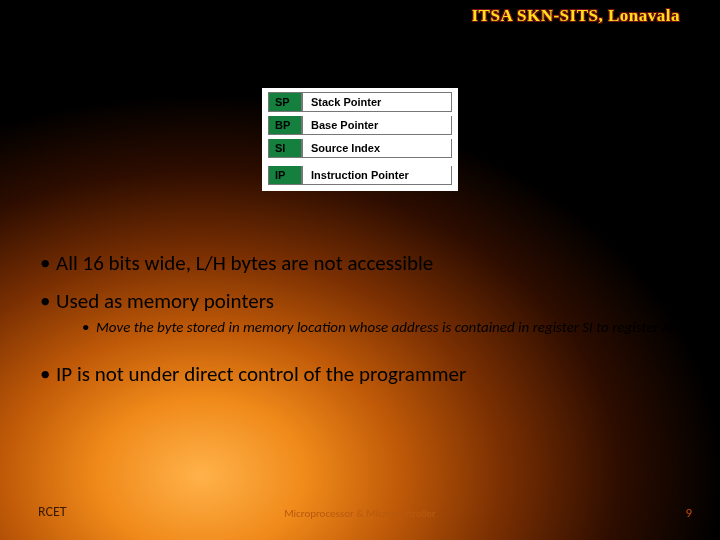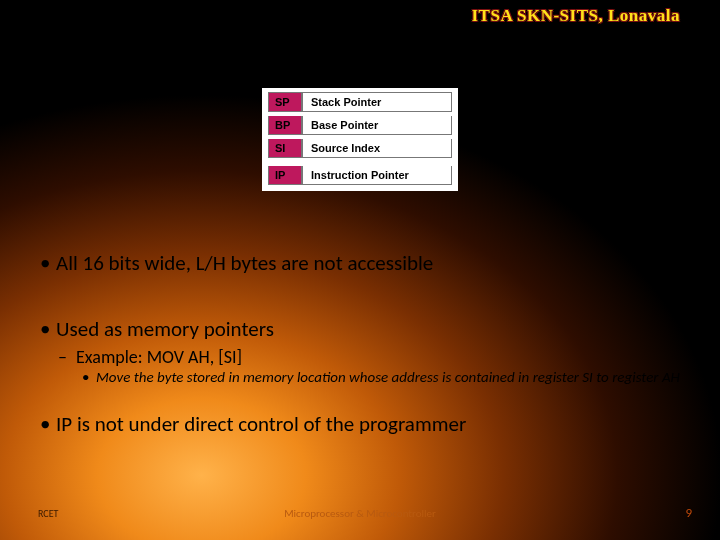--- a/index.html
+++ b/index.html
@@ -42,21 +42,21 @@
   }
   .reg-table table { border-collapse: separate; border-spacing: 0; }
   .reg-table td {
     border: 1px solid #777;
     font-weight: bold;
     font-family: Arial, sans-serif;
   }
   .reg-table td.abbr {
     width: 34px;
     padding: 3px 6px;
-    background: #be185d;
+    background: #15803d;
     font-size: 11px;
     text-align: left;
   }
   .reg-table td.name {
     width: 150px;
     padding: 3px 8px;
     background: #fff;
     font-size: 11px;
     text-align: left;
   }
@@ -66,21 +66,21 @@
   .reg-table-spacer { height: 4px; }
 
   .bullets {
     position: absolute;
     top: 250px;
     left: 40px;
     right: 30px;
   }
   .b1 {
     font-size: 21px;
-    margin-bottom: 40px;
+    margin-bottom: 12px;
     list-style: none;
     position: relative;
     padding-left: 16px;
   }
   .b1::before {
     content: "•";
     position: absolute;
     left: 0;
     top: 0;
     font-size: 21px;
@@ -110,21 +110,21 @@
     content: "•";
     position: absolute;
     left: 42px;
     top: 0;
     font-style: normal;
   }
   .footer-left {
     position: absolute;
     left: 38px;
     bottom: 20px;
-    font-size: 10px;
+    font-size: 14px;
     color: #3a1a00;
   }
   .footer-center {
     position: absolute;
     left: 0;
     width: 100%;
     bottom: 20px;
     text-align: center;
     font-size: 11px;
     color: #b85a10;
@@ -178,21 +178,20 @@
     </tbody>
   </table>
 </div>
 
 <div class="bullets">
   <div class="b1">All 16 bits wide, L/H bytes are not accessible</div>
 
   <div class="b1" style="margin-bottom:4px;">
     <span>Used as memory pointers</span>
   </div>
-  <div class="b2">Example: MOV AH, [SI]</div>
   <div class="b3">Move the byte stored in memory location whose address is contained in register SI to register AH</div>
 
   <div class="b1" style="margin-top:24px;margin-bottom:0;">IP is not under direct control of the programmer</div>
 </div>
 
 <div class="footer-left">RCET</div>
 <div class="footer-center">Microprocessor &amp; Microcontroller</div>
 <div class="footer-right">9</div>
 
 </body></html>

